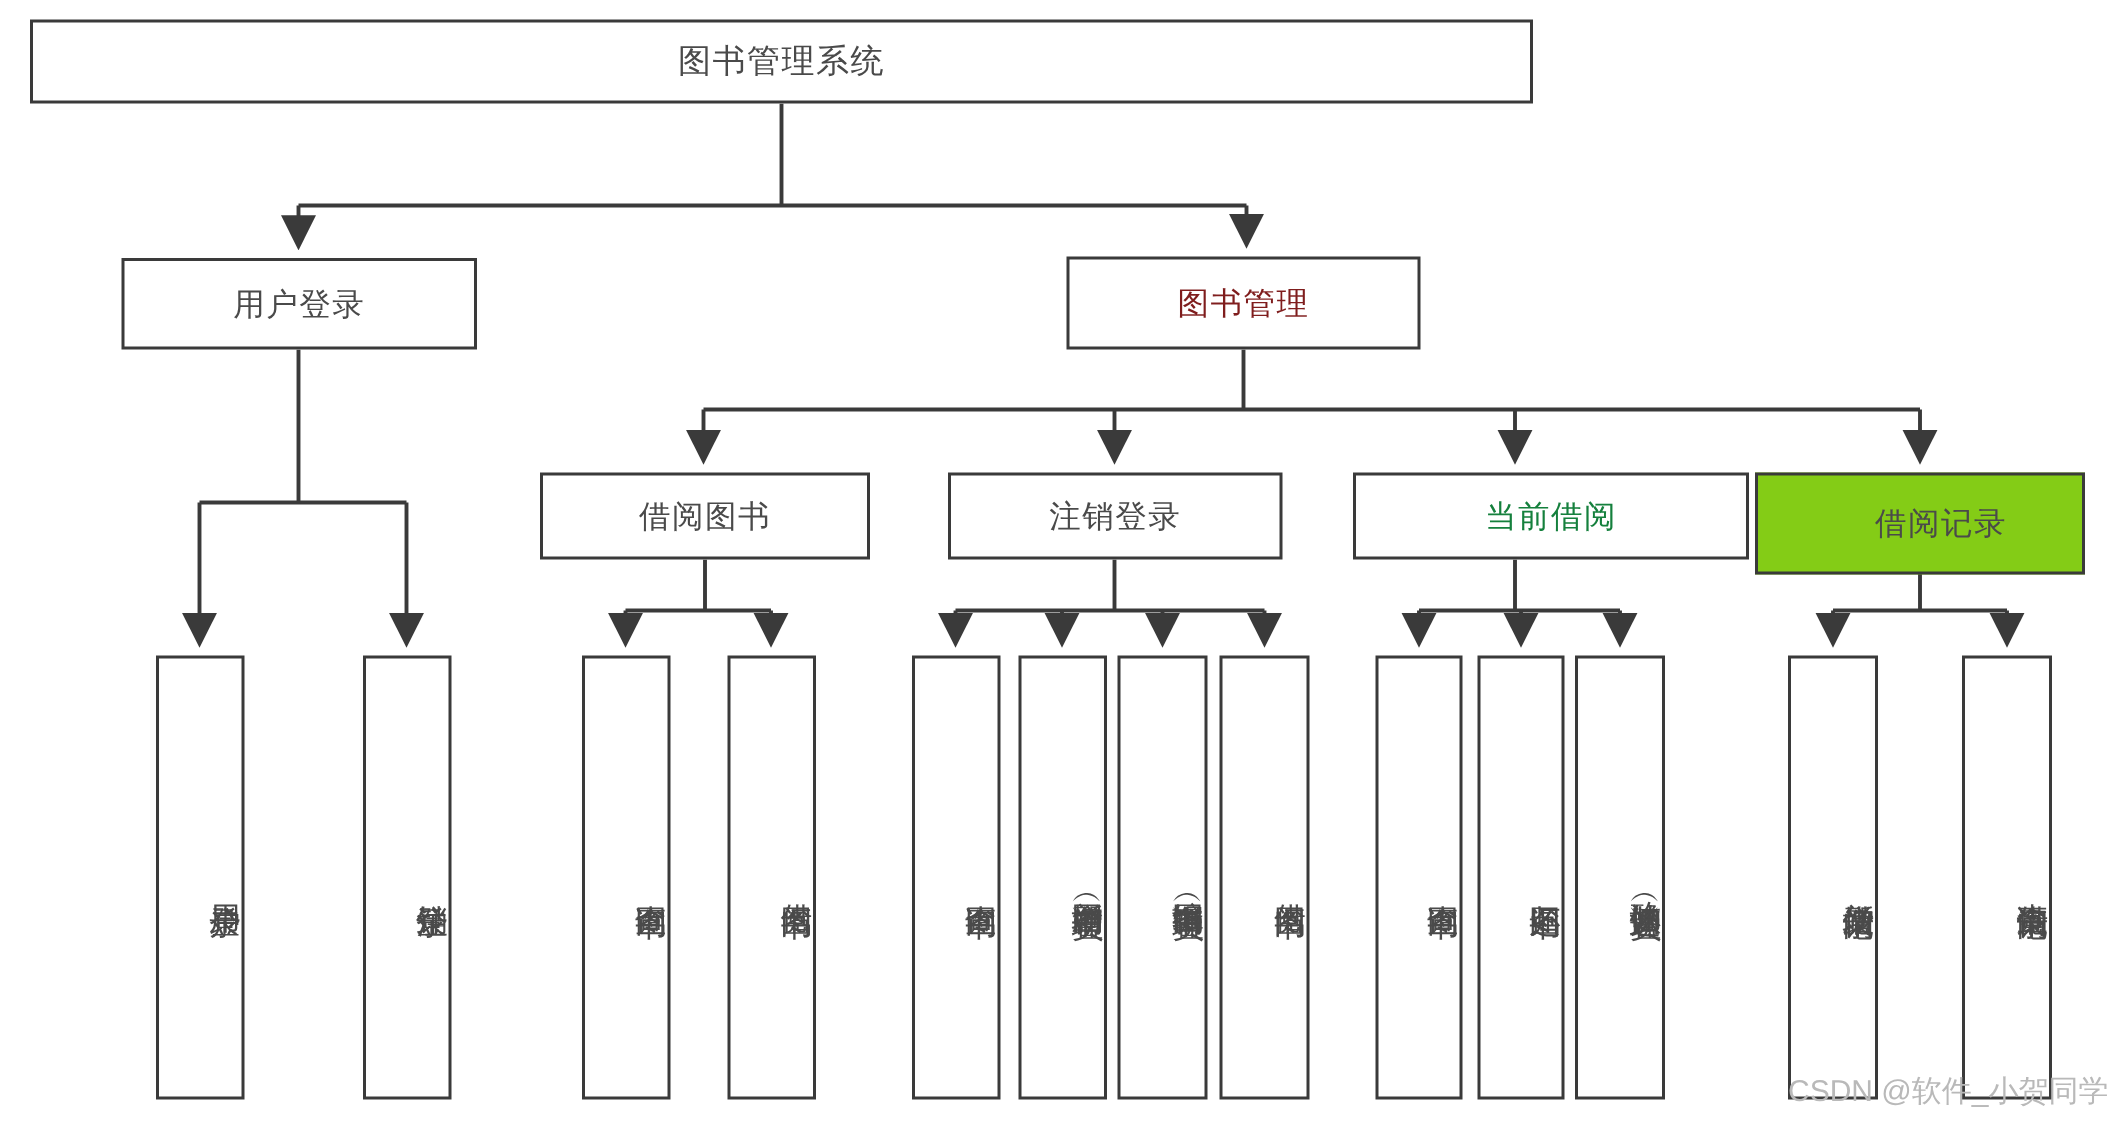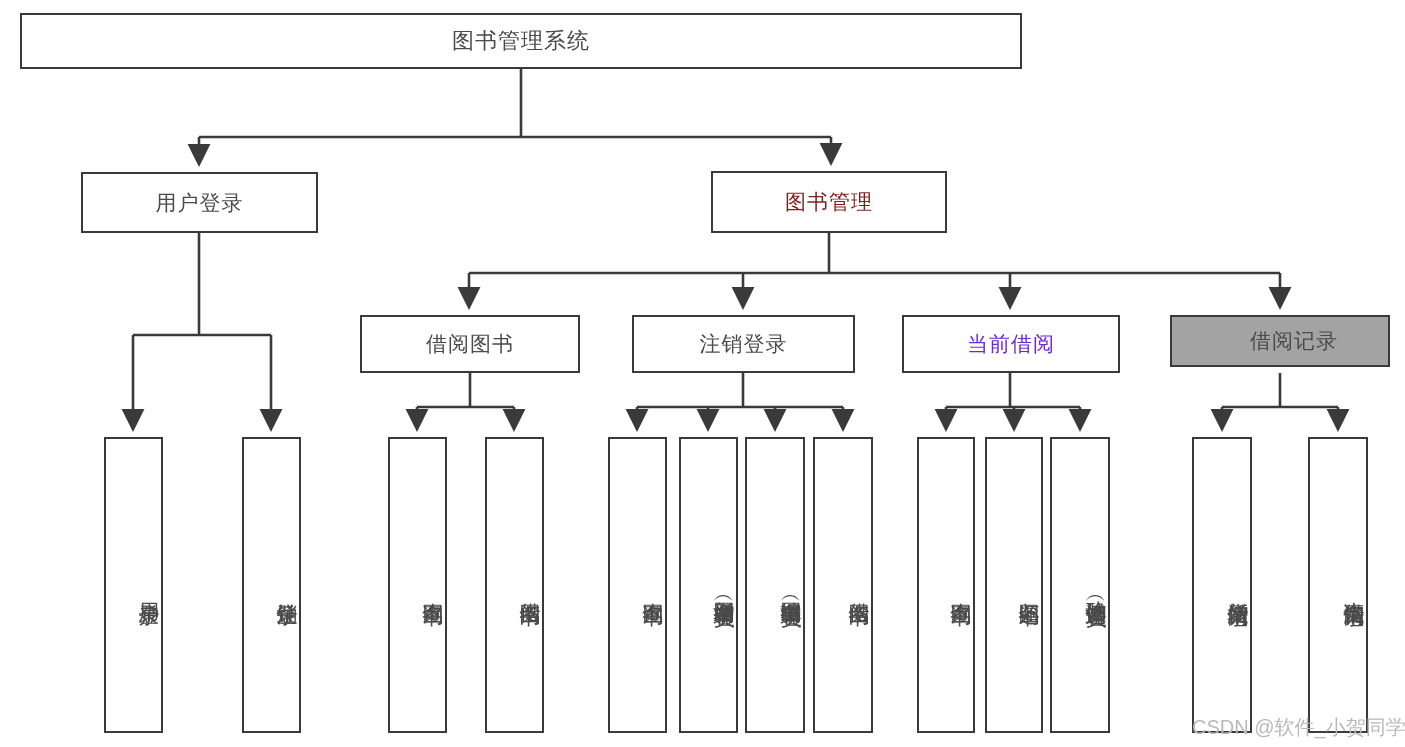--- a/index.html
+++ b/index.html
@@ -133,24 +133,24 @@
   <div class="node horiz" style="left: 711px; top: 171px; width: 236px; height: 62px; border-color: rgb(58, 58, 58); background: rgb(255, 255, 255); color: #7f1d1d;">
     <span class="txt">图书管理</span>
   </div>
 
   <div class="node horiz" style="left: 360px; top: 315px; width: 220px; height: 58px; border-color: rgb(58, 58, 58); background: rgb(255, 255, 255); color: rgb(74, 74, 74);">
     <span class="txt">借阅图书</span>
   </div>
   <div class="node horiz" style="left: 632px; top: 315px; width: 223px; height: 58px; border-color: rgb(58, 58, 58); background: rgb(255, 255, 255); color: rgb(74, 74, 74);">
     <span class="txt">注销登录</span>
   </div>
-  <div class="node horiz" style="left: 902px; top: 315px; width: 218px; height: 58px; border-color: rgb(58, 58, 58); background: rgb(255, 255, 255); color: #6d28d9;">
+  <div class="node horiz" style="left: 902px; top: 315px; width: 264px; height: 58px; border-color: rgb(58, 58, 58); background: rgb(255, 255, 255); color: #15803d;">
     <span class="txt">当前借阅</span>
   </div>
-  <div class="node horiz" style="left: 1170px; top: 315px; width: 220px; height: 52px; border-color: rgb(58, 58, 58); background: #a3a3a3; color: rgb(74, 74, 74); padding-left: 28px;">
+  <div class="node horiz" style="left: 1170px; top: 315px; width: 220px; height: 68px; border-color: rgb(58, 58, 58); background: #84cc16; color: rgb(74, 74, 74); padding-left: 28px;">
     <span class="txt">借阅记录</span>
   </div>
 
   <div class="node vert" style="left: 104px; top: 437px; width: 59px; height: 296px; border-color: rgb(58, 58, 58); background: rgb(255, 255, 255); color: rgb(74, 74, 74);">
     <span class="txt">用户登录</span>
   </div>
   <div class="node vert" style="left: 242px; top: 437px; width: 59px; height: 296px; border-color: rgb(58, 58, 58); background: rgb(255, 255, 255); color: rgb(74, 74, 74);">
     <span class="txt">注销登录</span>
   </div>
   <div class="node vert" style="left: 388px; top: 437px; width: 59px; height: 296px; border-color: rgb(58, 58, 58); background: rgb(255, 255, 255); color: rgb(74, 74, 74);">

